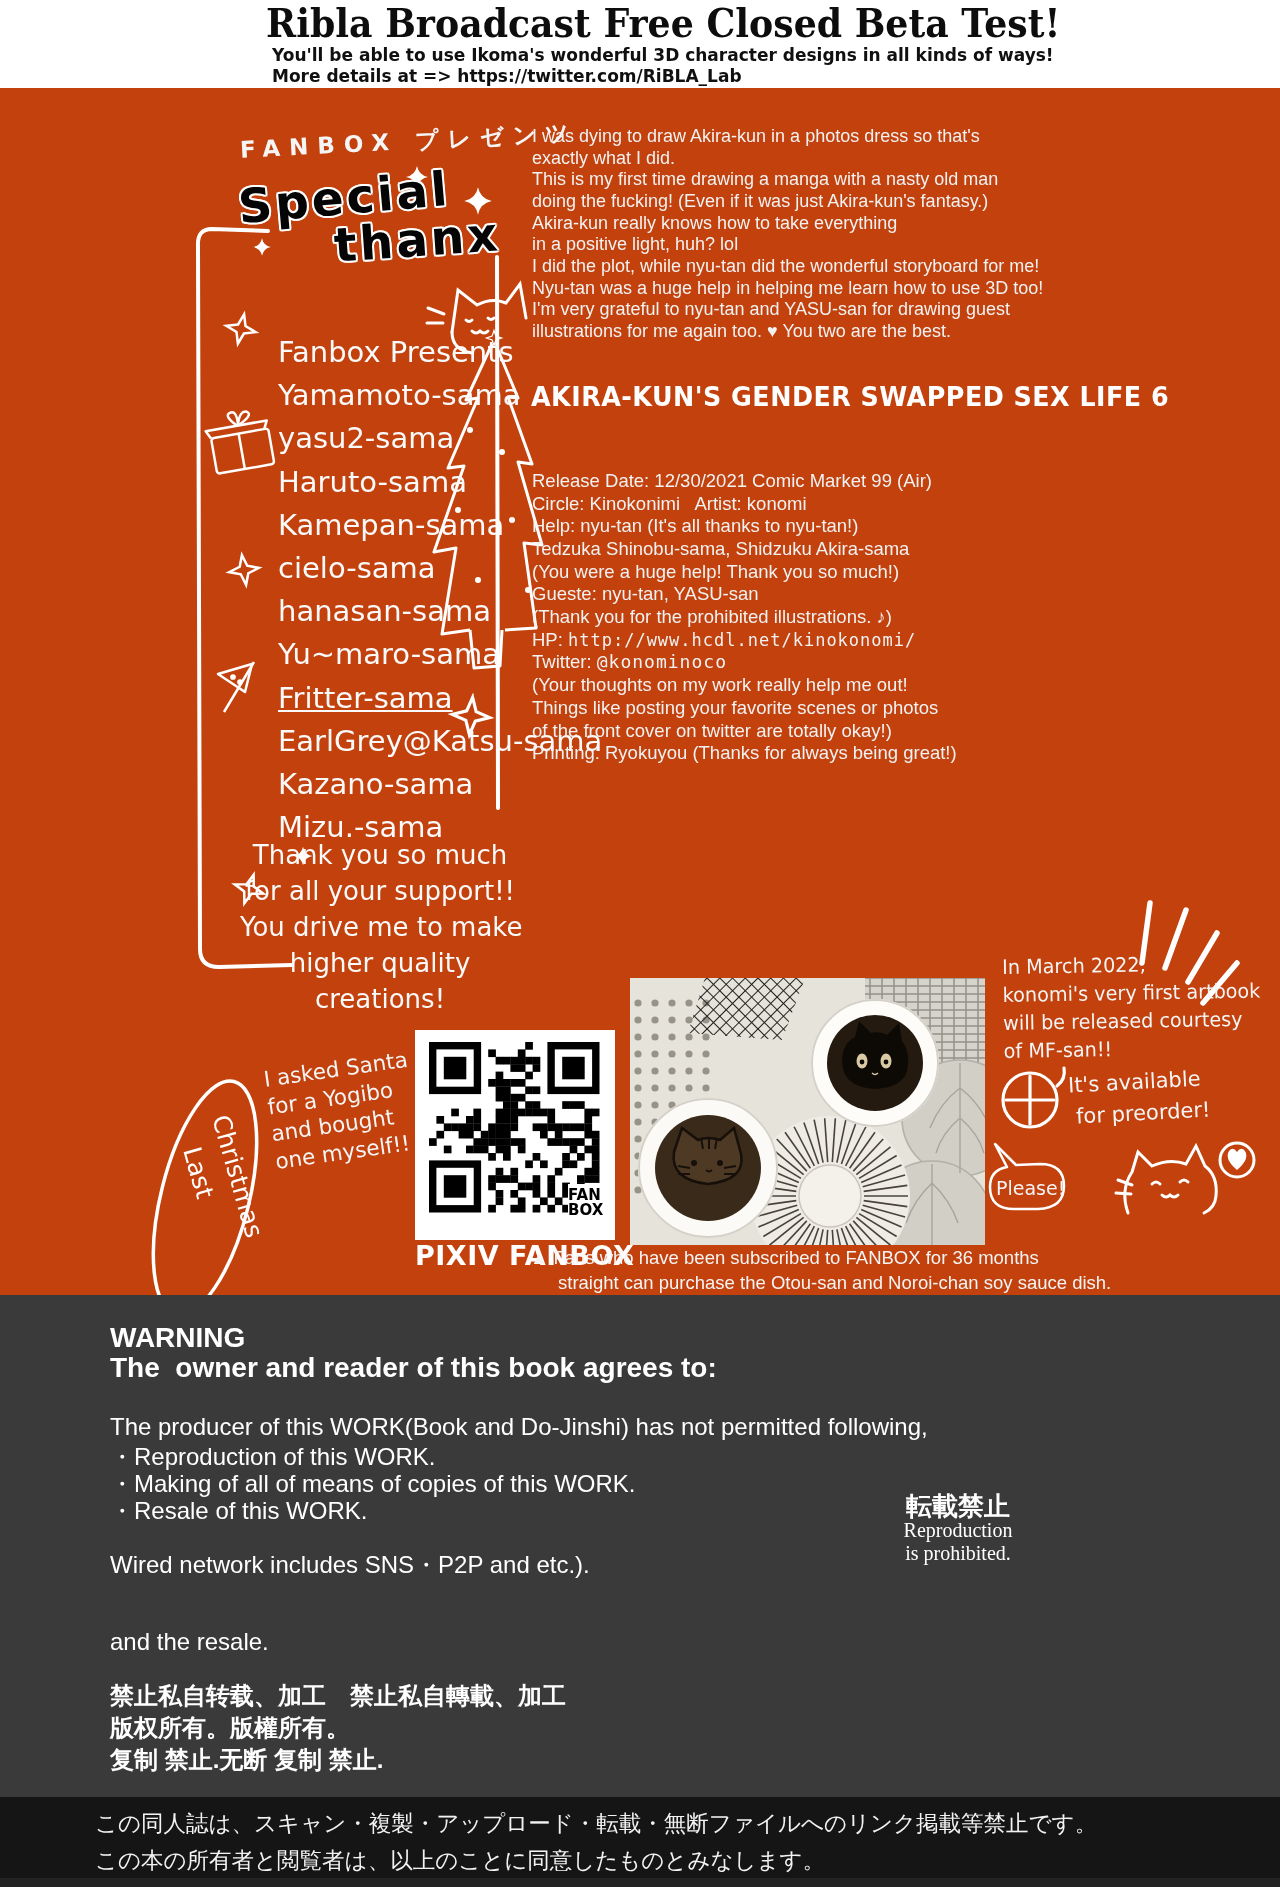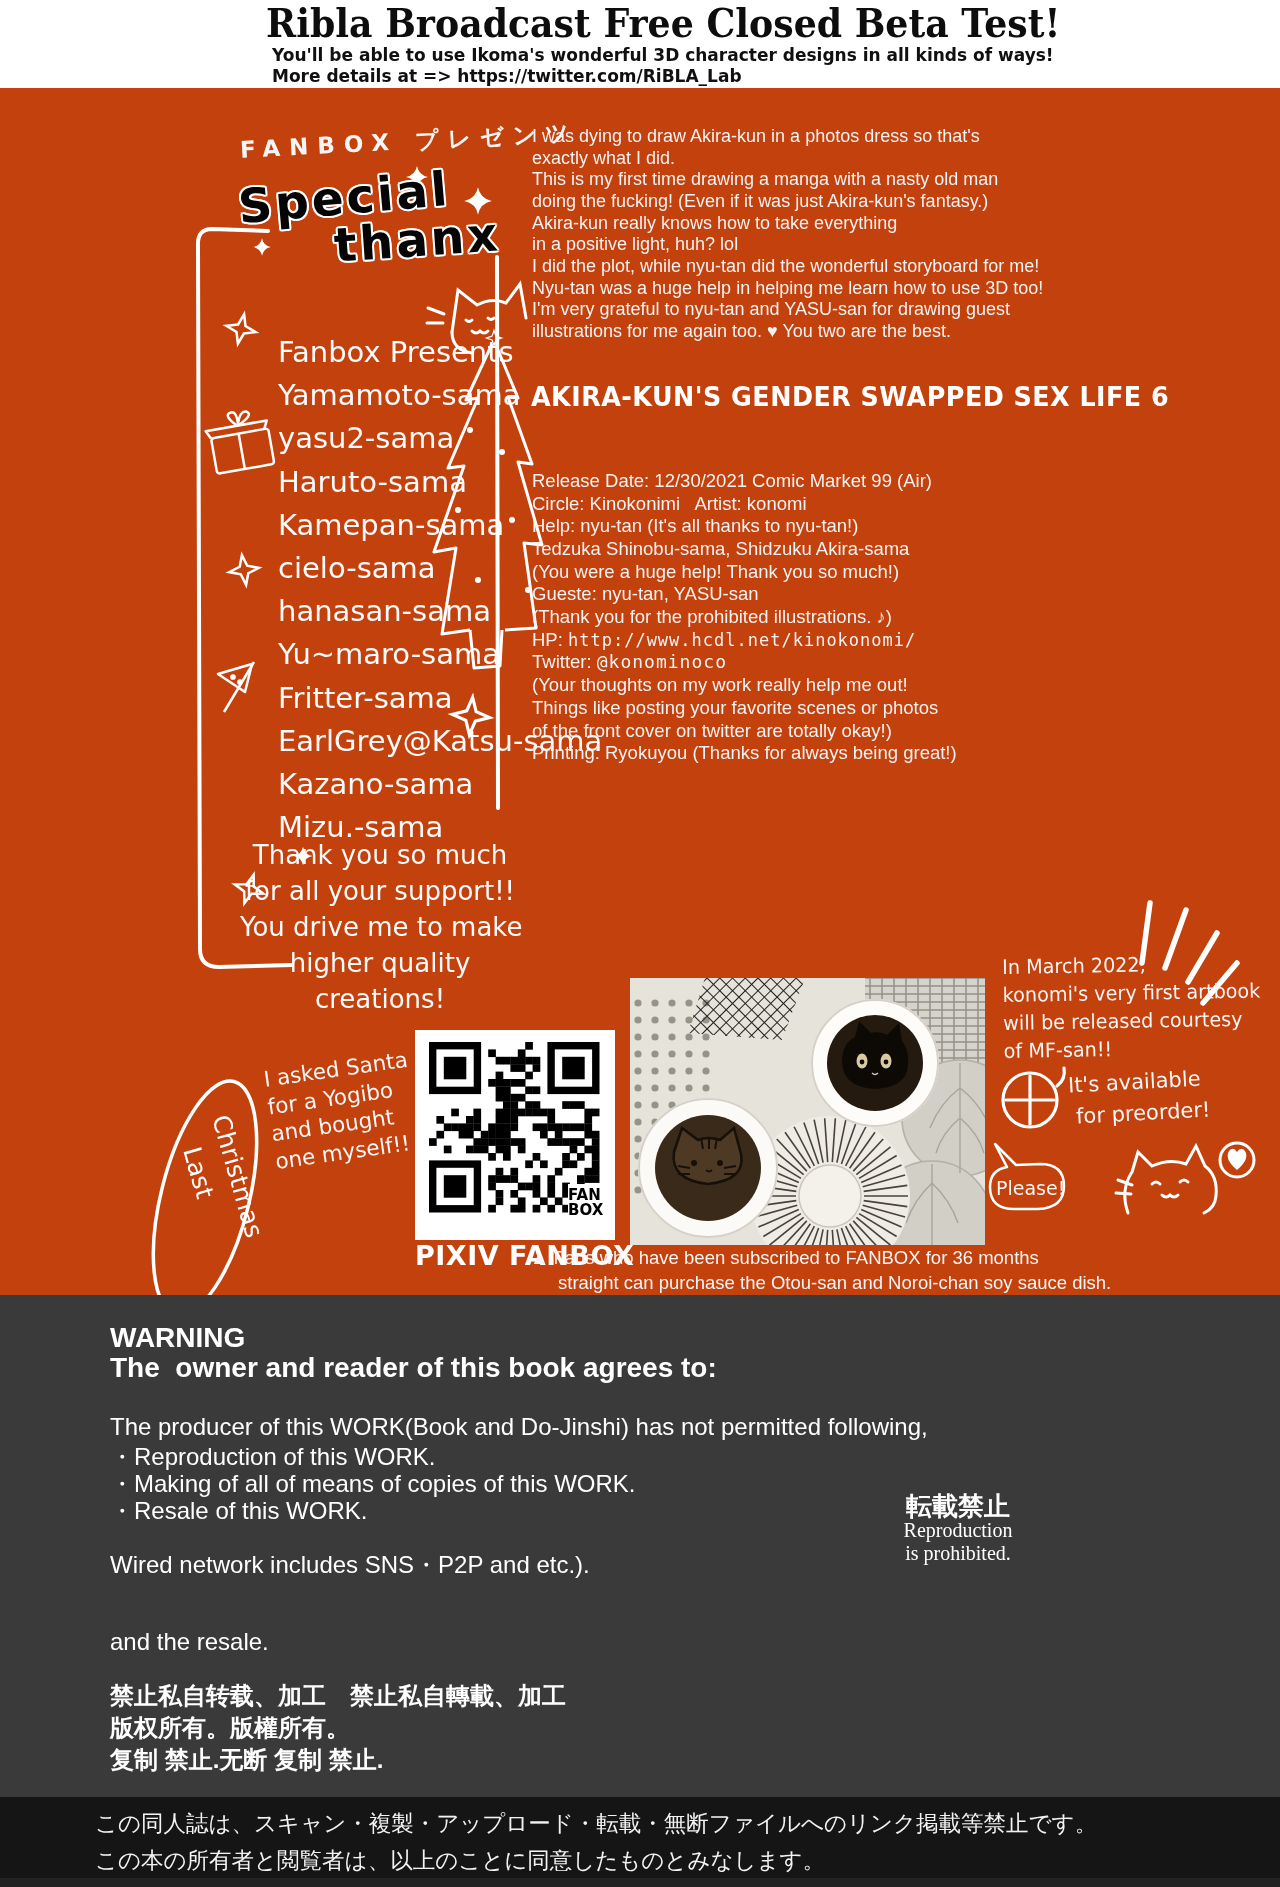--- a/index.html
+++ b/index.html
@@ -166,21 +166,21 @@
   <div class="abs outline" style="left:334px;top:212px;font-size:47px;transform:rotate(-4deg);">thanx</div>
 
   <div class="name-line" style="top:335px;">Fanbox Presents</div>
   <div class="name-line" style="top:378px;">Yamamoto-sama</div>
   <div class="name-line" style="top:421px;">yasu2-sama</div>
   <div class="name-line" style="top:465px;">Haruto-sama</div>
   <div class="name-line" style="top:508px;">Kamepan-sama</div>
   <div class="name-line" style="top:551px;">cielo-sama</div>
   <div class="name-line" style="top:594px;">hanasan-sama</div>
   <div class="name-line" style="top:637px;">Yu~maro-sama</div>
-  <div class="name-line" style="top:681px;">Fritter-sama</div>
+  <div class="name-line" style="top:681px;text-decoration:underline;">Fritter-sama</div>
   <div class="name-line" style="top:724px;">EarlGrey@Katsu-sama</div>
   <div class="name-line" style="top:767px;text-align:center;">Kazano-sama</div>
   <div class="name-line" style="top:810px;">Mizu.-sama</div>
 
   <div class="msg-line" style="top:840px;">Thank you so much</div>
   <div class="msg-line" style="top:876px;">for all your support!!</div>
   <div class="msg-line" style="top:912px;">You drive me to make</div>
   <div class="msg-line" style="top:948px;">higher quality</div>
   <div class="msg-line" style="top:984px;">creations!</div>
 

